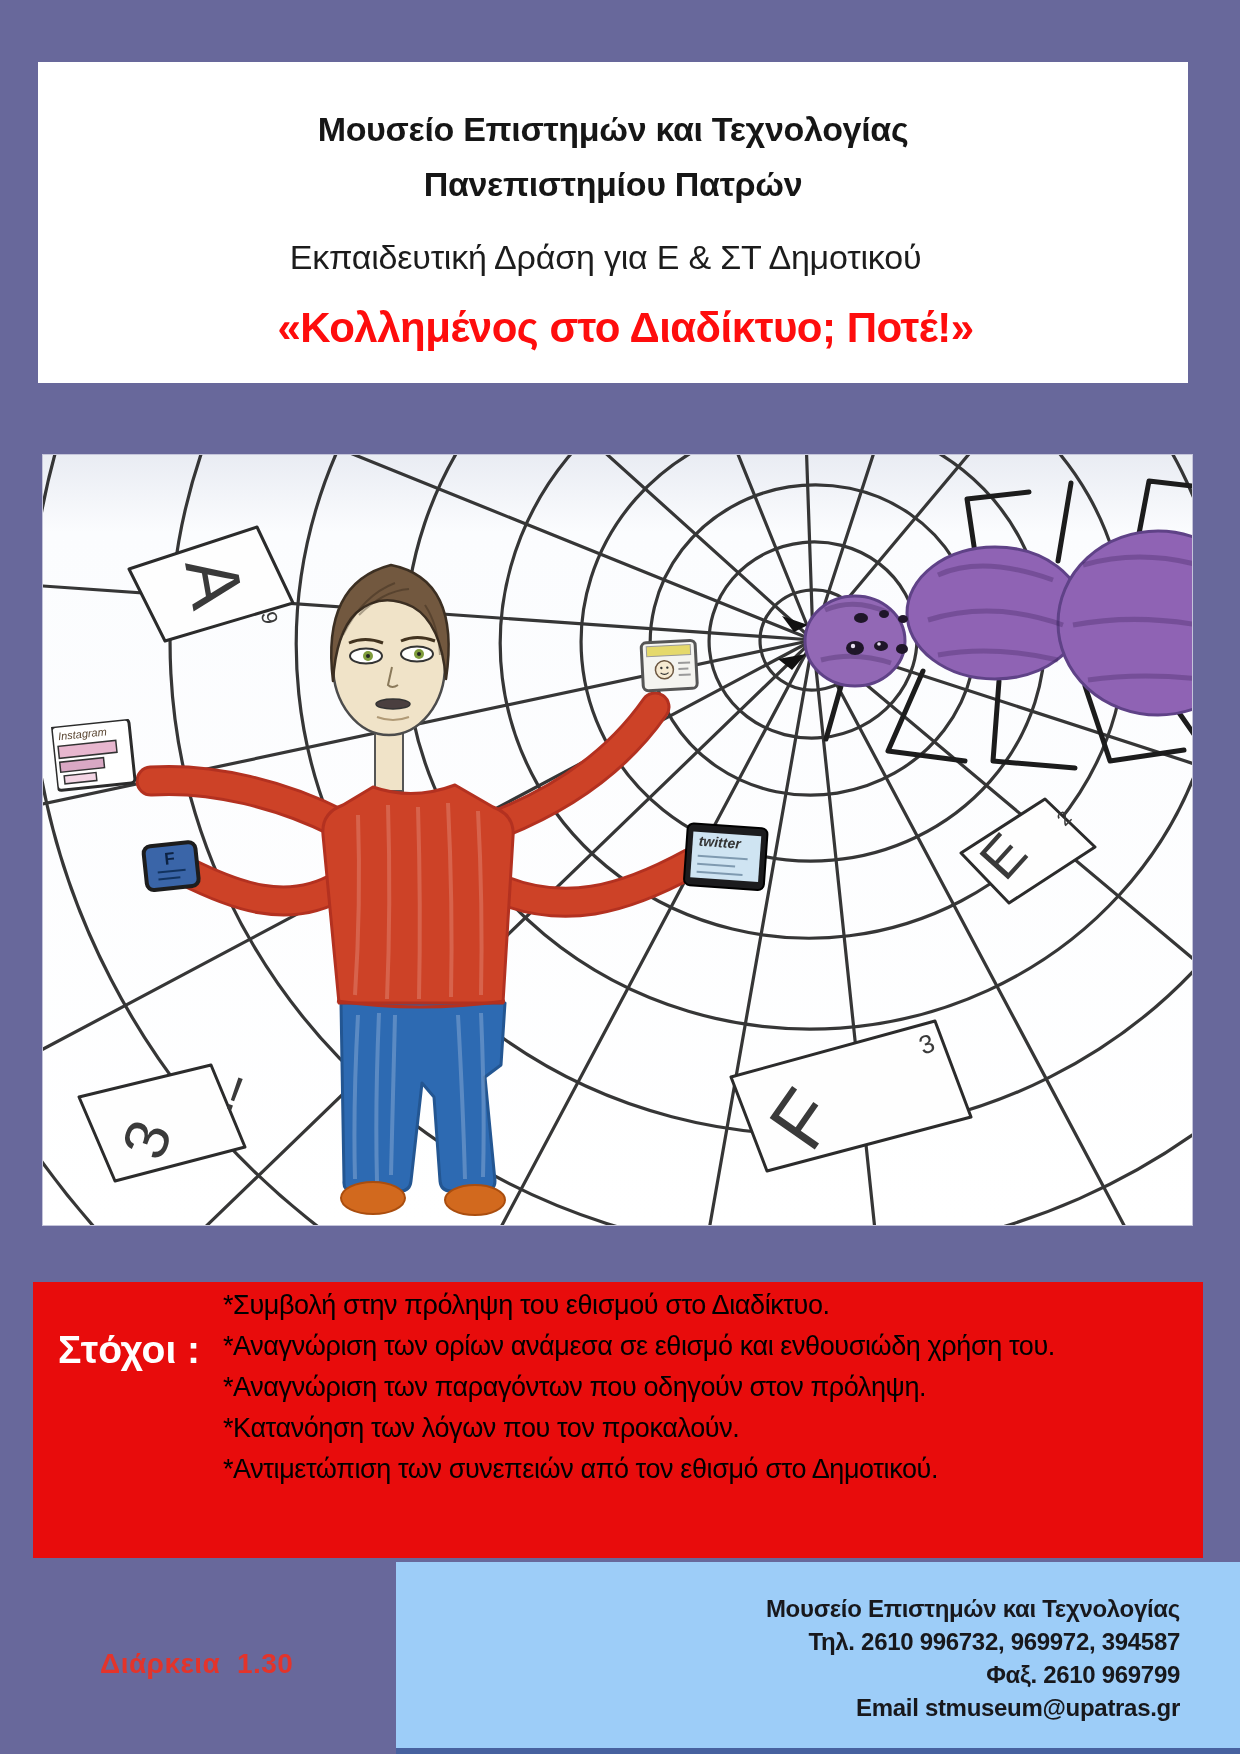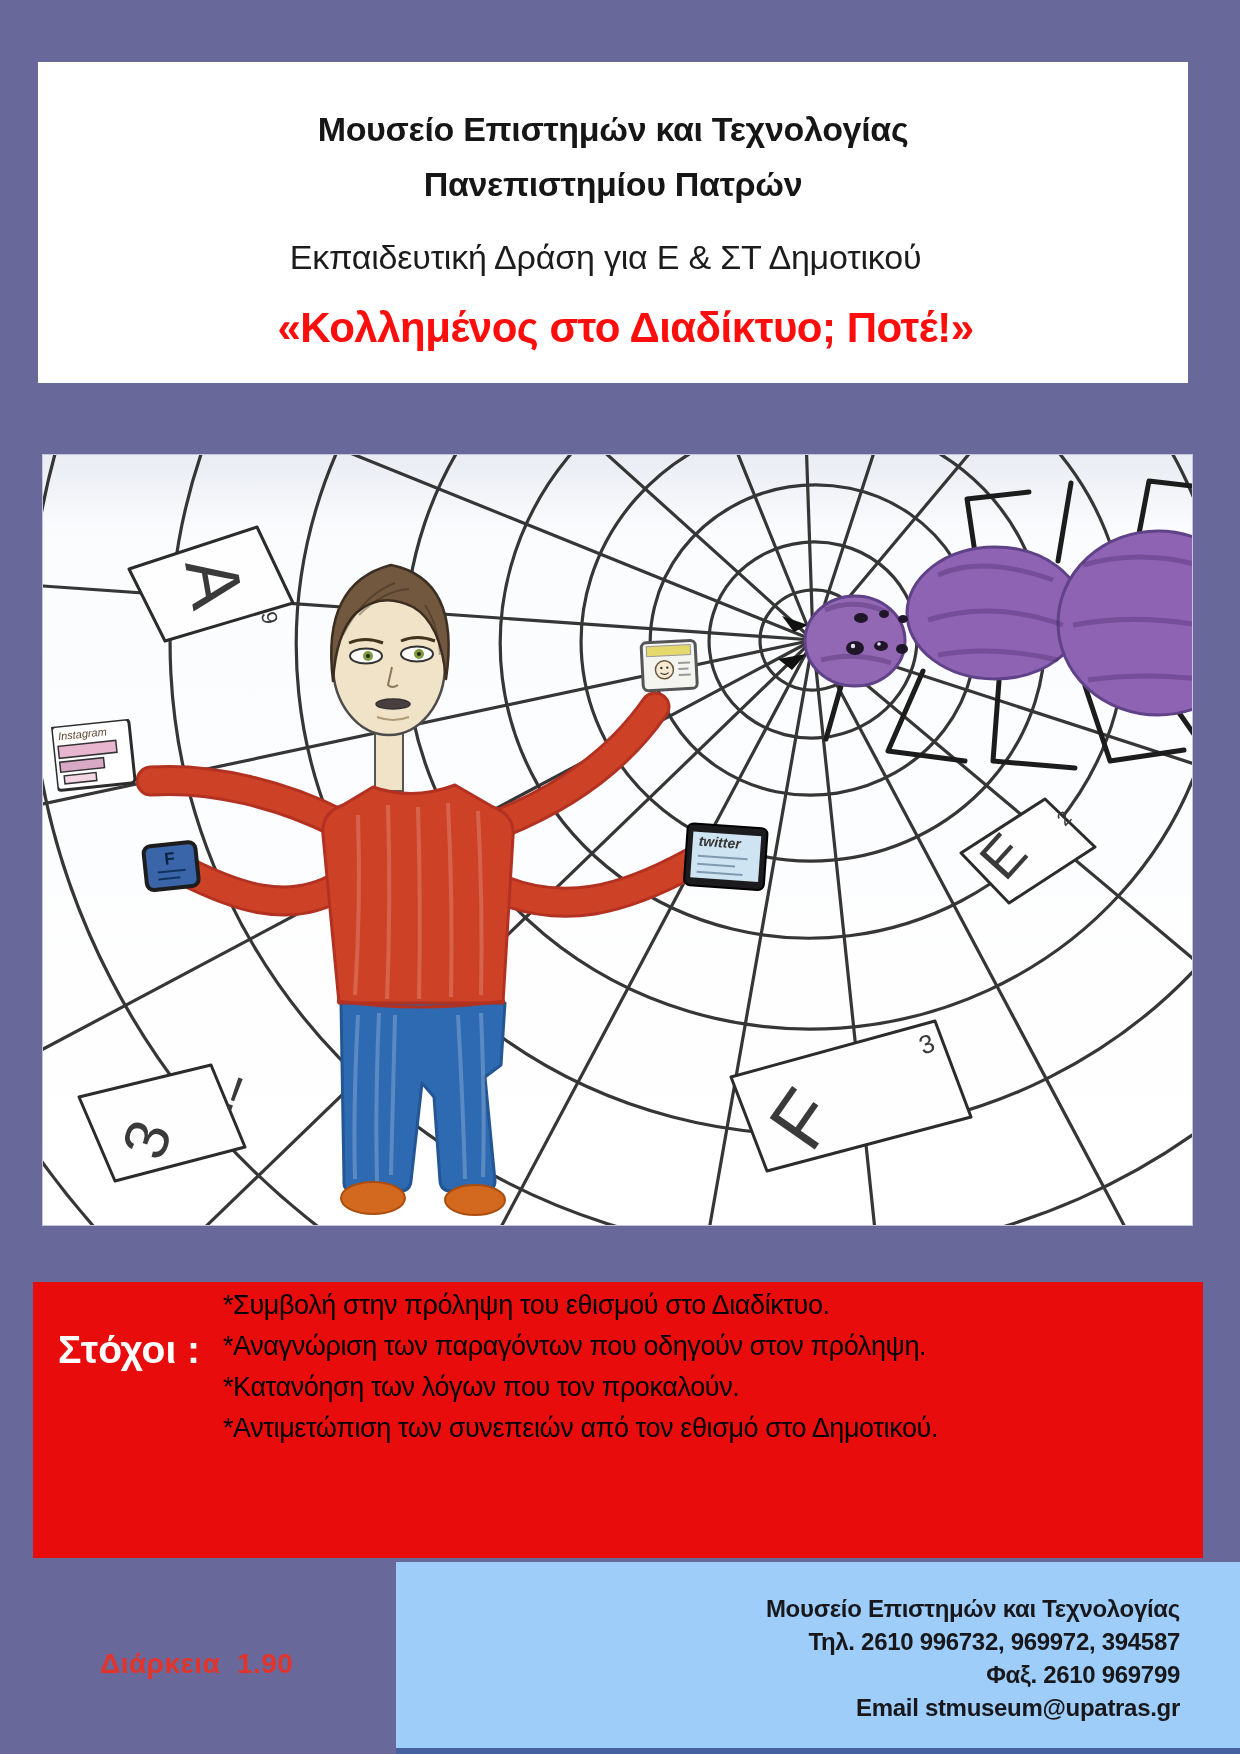--- a/index.html
+++ b/index.html
@@ -279,26 +279,27 @@
         <line x1="12" y1="40" x2="50" y2="40" stroke="#7f9ab0" stroke-width="2"></line>
         <line x1="12" y1="48" x2="58" y2="48" stroke="#7f9ab0" stroke-width="2"></line>
       </g>
     </svg>
   </figure>
 
   <section class="objectives-box"></section>
   <span class="objectives-label">Στόχοι :</span>
   <ul class="objectives-list" style="position:absolute; left:33px; top:1239px; width:1170px; box-sizing:border-box;">
     <li>*Συμβολή στην πρόληψη του εθισμού στο Διαδίκτυο.</li>
+    <li>*Αναγνώριση των ορίων ανάμεσα σε εθισμό και ενθουσιώδη χρήση του.</li>
     <li>*Αναγνώριση των παραγόντων που οδηγούν στον πρόληψη.</li>
     <li>*Κατανόηση των λόγων που τον προκαλούν.</li>
     <li>*Αντιμετώπιση των συνεπειών από τον εθισμό στο Δημοτικού.</li>
   </ul>
 
-  <div class="duration">Διάρκεια  1.90</div>
+  <div class="duration">Διάρκεια  1.30</div>
 
   <section class="contact-box">
     <div>Μουσείο Επιστημών και Τεχνολογίας</div>
     <div>Τηλ. 2610 996732, 969972, 394587</div>
     <div>Φαξ. 2610 969799</div>
     <div>Email stmuseum@upatras.gr</div>
   </section>
 
   <div class="bottom-strip"></div>
 

